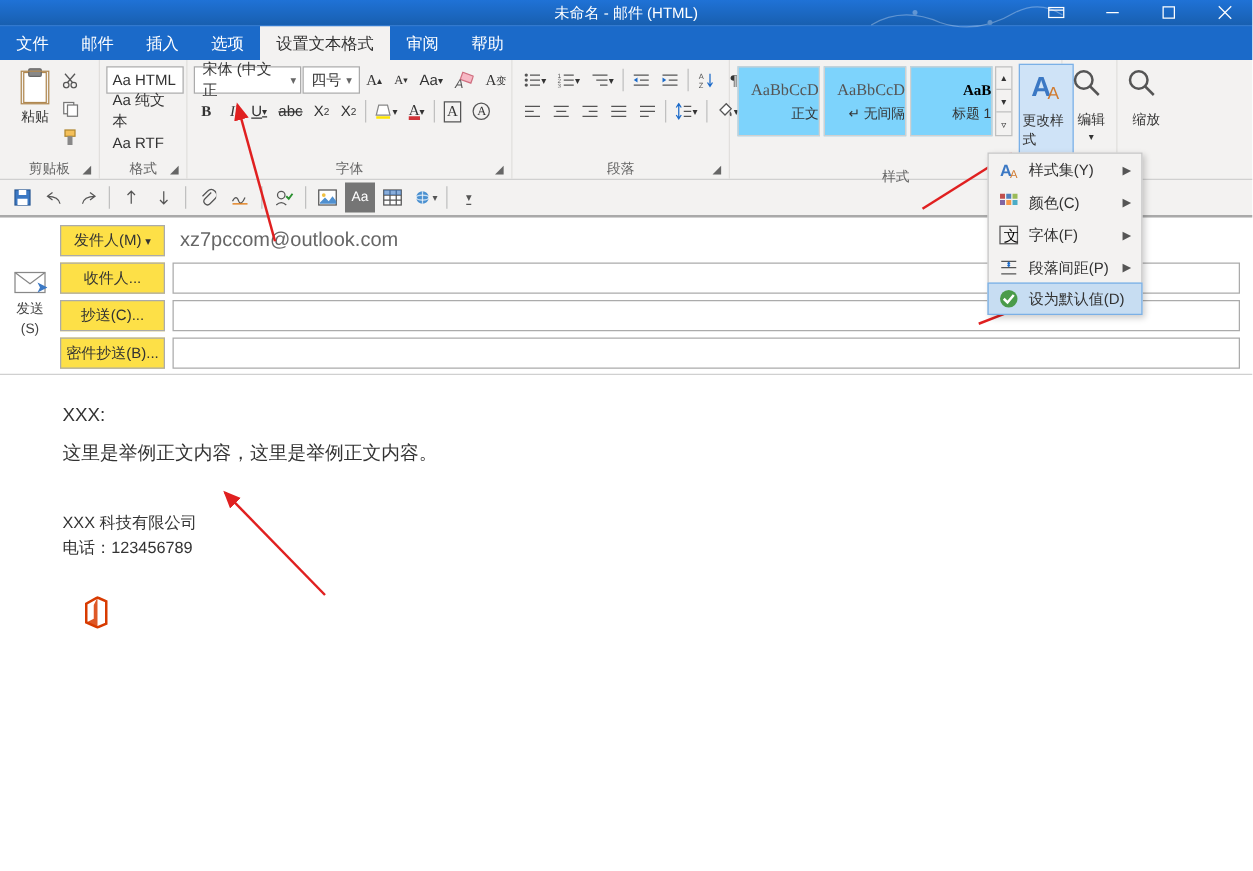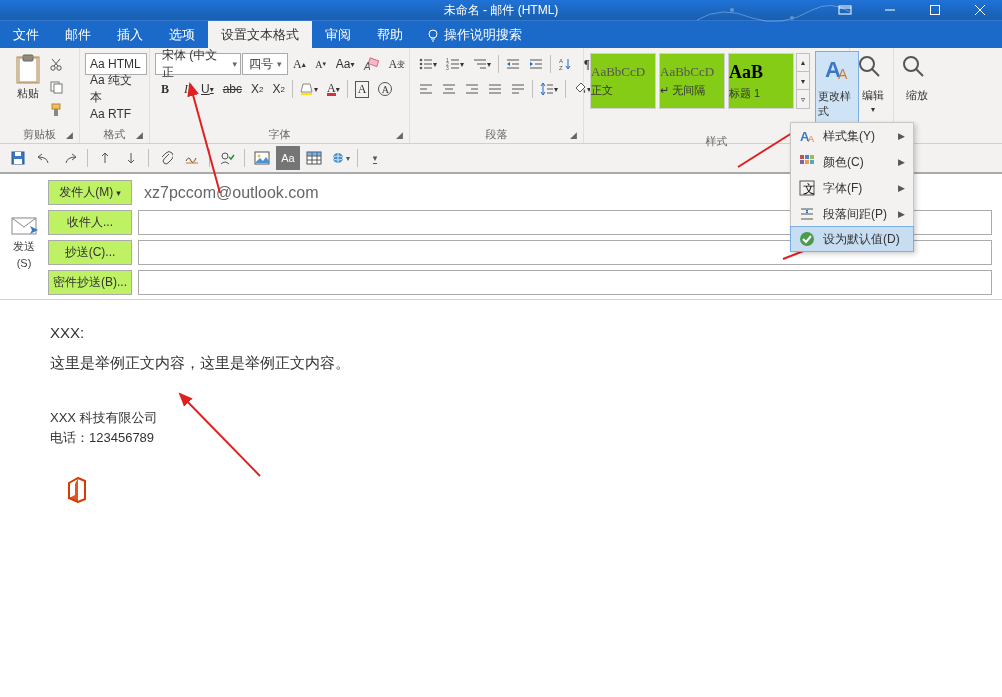--- a/index.html
+++ b/index.html
@@ -16,32 +16,32 @@
 .ribbon{height:96px;background:#f3f2f1;display:flex;border-bottom:1px solid #d0d0d0}
 .group{border-right:1px solid #e1dfdd;display:flex;flex-direction:column;padding:3px 5px 0}
 .group-body{flex:1;display:flex;align-items:flex-start;gap:2px}
 .group-label{height:17px;font-size:11px;color:#666;text-align:center;display:flex;align-items:center;justify-content:center;position:relative}
 .group-label .dlaunch{position:absolute;right:1px;font-size:9px;color:#666}
 .btn-s{display:flex;align-items:center;justify-content:center;border:1px solid transparent;padding:2px 3px;font-size:12px;cursor:pointer;height:22px;min-width:20px}
 .combo{border:1px solid #ababab;background:#fff;height:22px;display:flex;align-items:center;padding:0 3px 0 6px;font-size:12px}
 .combo .dd{margin-left:4px;font-size:9px;color:#666}
 .vcol{display:flex;flex-direction:column;gap:1px}
 .hrow{display:flex;align-items:center;gap:1px}
-.stylebox{width:66px;height:56px;border:1px solid #d0d0d0;background:#84cc16;display:flex;flex-direction:column;align-items:flex-start;justify-content:center;font-size:11px;margin:2px 1px}
+.stylebox{width:66px;height:56px;border:1px solid #d0d0d0;background:#7dd3fc;display:flex;flex-direction:column;align-items:flex-end;justify-content:center;font-size:11px;margin:2px 1px}
 .stylebox .preview{font-family:"Times New Roman",serif;font-size:13px;color:#555;margin-bottom:3px}
 .bigbtn{width:44px;display:flex;flex-direction:column;align-items:center;padding:3px 2px;font-size:11px;gap:2px}
 .bigbtn .ic{width:32px;height:32px;display:flex;align-items:center;justify-content:center}
 .qat{height:30px;background:#f3f2f1;border-bottom:2px solid #a9a9a9;display:flex;align-items:center;padding:0 6px;gap:2px}
 .qat .qb{width:24px;height:24px;display:flex;align-items:center;justify-content:center;color:#555}
 .qat .sep{width:1px;height:18px;background:#c0c0c0;margin:0 3px}
 .envelope{display:flex;padding:6px 10px 4px 4px;gap:4px;border-bottom:1px solid #d0d0d0}
 .sendbtn{width:40px;display:flex;flex-direction:column;align-items:center;justify-content:center;gap:3px;font-size:11px;color:#444;padding-top:10px}
 .fields{flex:1;display:flex;flex-direction:column;gap:5px}
 .frow{display:flex;align-items:center;gap:6px}
-.flabel{width:84px;height:25px;border:1px solid #ababab;background:#bef264;display:flex;align-items:center;justify-content:center;font-size:12px}
+.flabel{width:84px;height:25px;border:1px solid #ababab;background:#fde047;display:flex;align-items:center;justify-content:center;font-size:12px}
 .finput{flex:1;height:25px;border:1px solid #ababab;background:#fff;padding:0 6px;font-size:16px;display:flex;align-items:center}
 .body-area{padding:18px 50px;font-family:"SimSun","宋体",serif;font-size:15px;line-height:2}
 .dropdown{position:absolute;background:#f3f2f1;border:1px solid #c6c6c6;box-shadow:2px 2px 5px rgba(0,0,0,.2);font-size:12px;z-index:200;width:124px}
 .dd-item{height:26px;display:flex;align-items:center;padding:0 8px;gap:8px;cursor:pointer}
 .dd-item .arw{margin-left:auto;font-size:9px;color:#555}
 .dd-item.highlight{background:#c7ddf2;border:1px solid #7bb0e6;height:26px;margin:-1px}
 .dd-ic{width:16px;height:16px;display:flex;align-items:center;justify-content:center}
 .arrow-annot{position:absolute;pointer-events:none;z-index:150}
 .cursor-annot{position:absolute;z-index:160;font-size:16px}
 svg{display:block}
@@ -83,28 +83,20 @@
 </div>
 
 <div class="menubar">
   <div class="mitem">文件</div>
   <div class="mitem">邮件</div>
   <div class="mitem">插入</div>
   <div class="mitem">选项</div>
   <div class="mitem active">设置文本格式</div>
   <div class="mitem">审阅</div>
   <div class="mitem">帮助</div>
-  <div class="bulb">
-    <svg width="14" height="14">
-        <circle cx="7" cy="6" r="4" stroke="#fff" fill="none"></circle>
-        <line x1="5" y1="11" x2="9" y2="11" stroke="#fff"></line>
-        <line x1="6" y1="13" x2="8" y2="13" stroke="#fff"></line>
-      </svg>
-    <span>操作说明搜索</span>
-  </div>
 </div>
 
 <div class="ribbon">
 
   <div class="group" style="width:80px">
     <div class="group-body" style="flex-direction:column;align-items:center;gap:0">
       <div class="hrow" style="align-items:flex-start">
         <div class="bigbtn" style="width:32px">
           <svg width="26" height="30">
               <rect x="4" y="4" width="18" height="24" fill="#fff" stroke="#b08850"></rect>
@@ -351,21 +343,21 @@
       <div class="hrow" style="align-items:flex-start">
         <div class="stylebox">
             <div class="preview">AaBbCcD</div>
             <div>正文</div>
           </div>
         <div class="stylebox">
             <div class="preview">AaBbCcD</div>
             <div>↵ 无间隔</div>
           </div>
         <div class="stylebox">
-            <div class="preview" style="font-size:18px;font-weight:bold;color:#000">AaB</div>
+            <div class="preview" style="font-size:12px;font-weight:bold;color:#000">AaB</div>
             <div>标题 1</div>
           </div>
         <div class="vcol" style="border:1px solid #c0c0c0;width:14px;height:56px;margin-top:2px">
           <div style="flex:1;display:flex;align-items:center;justify-content:center;font-size:8px;border-bottom:1px solid #c0c0c0">▴</div>
           <div style="flex:1;display:flex;align-items:center;justify-content:center;font-size:8px;border-bottom:1px solid #c0c0c0">▾</div>
           <div style="flex:1;display:flex;align-items:center;justify-content:center;font-size:8px">▿</div>
         </div>
         <div class="bigbtn" style="background:#cfe3f7;border:1px solid #7bb0e6;margin-left:4px">
           <svg class="ic" width="30" height="30">
               <text x="4" y="22" font-size="22" font-family="serif" fill="#3b78c4" font-weight="bold">A</text>

